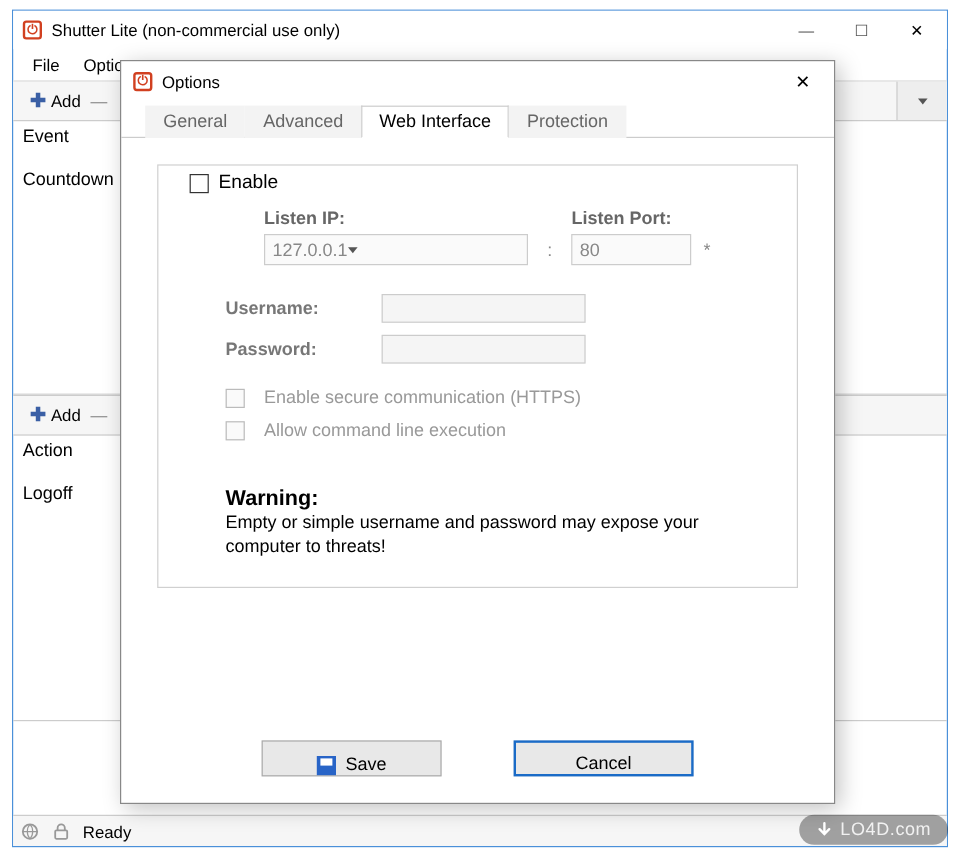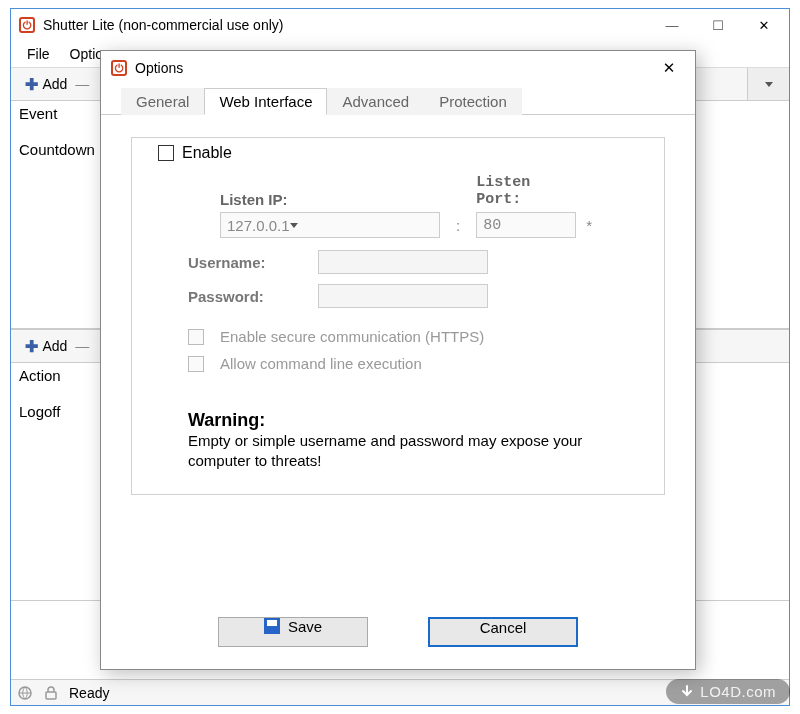--- a/index.html
+++ b/index.html
@@ -204,36 +204,36 @@
   }
   .cbox.disabled { border-color: #bbb; background: #fafafa; }
 
   .form-grid { margin-top: 12px; font-size: 15px; margin-left: 20px;}
   .form-row1 {
     display: flex; align-items: flex-end;
     gap: 10px;
     margin-bottom: 6px;
   }
   .col-ip { flex: 0 0 220px; margin-left: 32px; }
-  .col-port { flex: 0 0 100px; font-family: Liberation Mono, monospace; }
+  .col-port { flex: 0 0 100px; }
   .label { font-weight: bold; color: #666; margin-bottom: 4px; }
   .input {
     height: 26px;
     border: 1px solid #ccc;
     background: #fafafa;
     color: #888;
     padding: 0 6px;
     display: flex; align-items: center;
   }
   .colon { color: #888; padding: 0 6px 4px; align-self: flex-end; }
   .star { color: #888; padding-bottom: 4px; }
 
   .form-row2 {
     display: flex; align-items: center;
-    margin-top: 12px;
+    margin-top: 24px;
     color: #777;
   }
   .form-row3 {
     display: flex; align-items: center;
     margin-top: 10px;
     color: #777;
   }
   .flabel { width: 130px; font-weight: bold; }
   .tinput {
     width: 170px; height: 24px;
@@ -254,21 +254,21 @@
   .dlg-buttons {
     position: absolute;
     left: 0; right: 0; bottom: 22px;
     display: flex; justify-content: center;
     gap: 60px;
   }
   .dlg-btn {
     width: 150px; height: 30px;
     border: 1px solid #aaa;
     background: #e8e8e8;
-    display: flex; align-items: flex-start; justify-content: center;
+    display: flex; align-items: flex-end; justify-content: center;
     gap: 8px;
     font-size: 15px;
   }
   .dlg-btn.primary {
     border: 2px solid #1a6bc7;
     background: #e8e8e8;
   }
   .save-icon {
     width: 16px; height: 16px;
     background: #2864c7;
@@ -361,22 +361,22 @@
 
 <div class="options-dialog">
   <div class="dlg-titlebar">
     <span class="app-icon"></span>
     <span class="dlg-title">Options</span>
     <div class="dlg-close">✕</div>
   </div>
 
   <div class="tabstrip">
     <div class="tab">General</div>
+    <div class="tab">Advanced</div>
     <div class="tab active">Web Interface</div>
-    <div class="tab">Advanced</div>
     <div class="tab">Protection</div>
   </div>
 
   <div class="tabcontent">
     <div class="fieldset">
 
       <div class="enable-row">
         <span class="cbox"></span>
         <span>Enable</span>
       </div>

